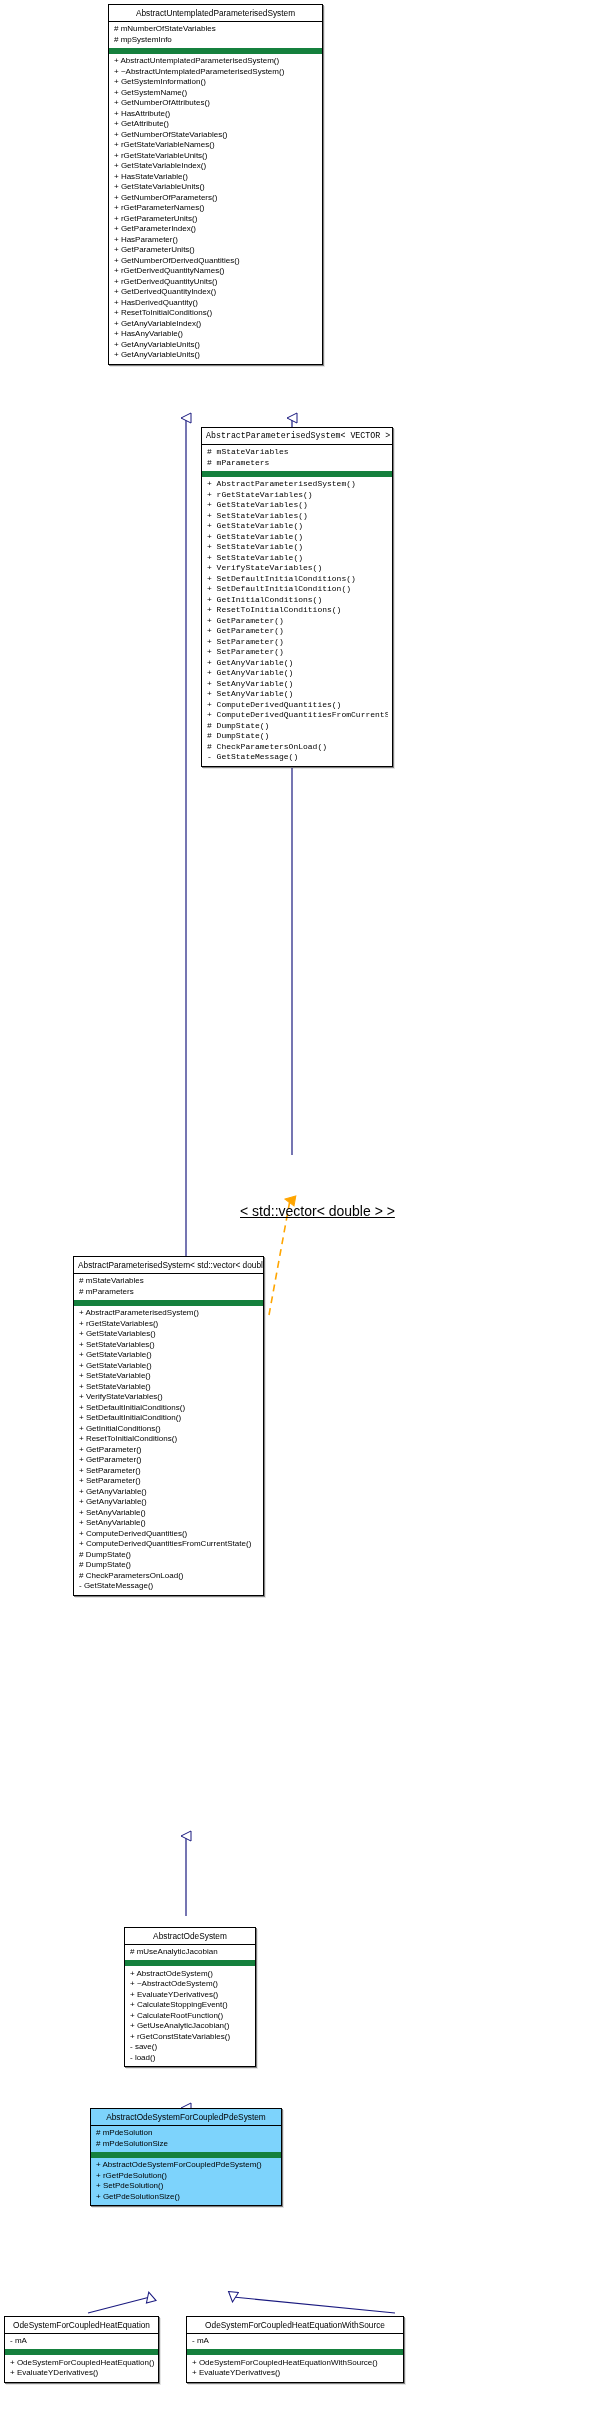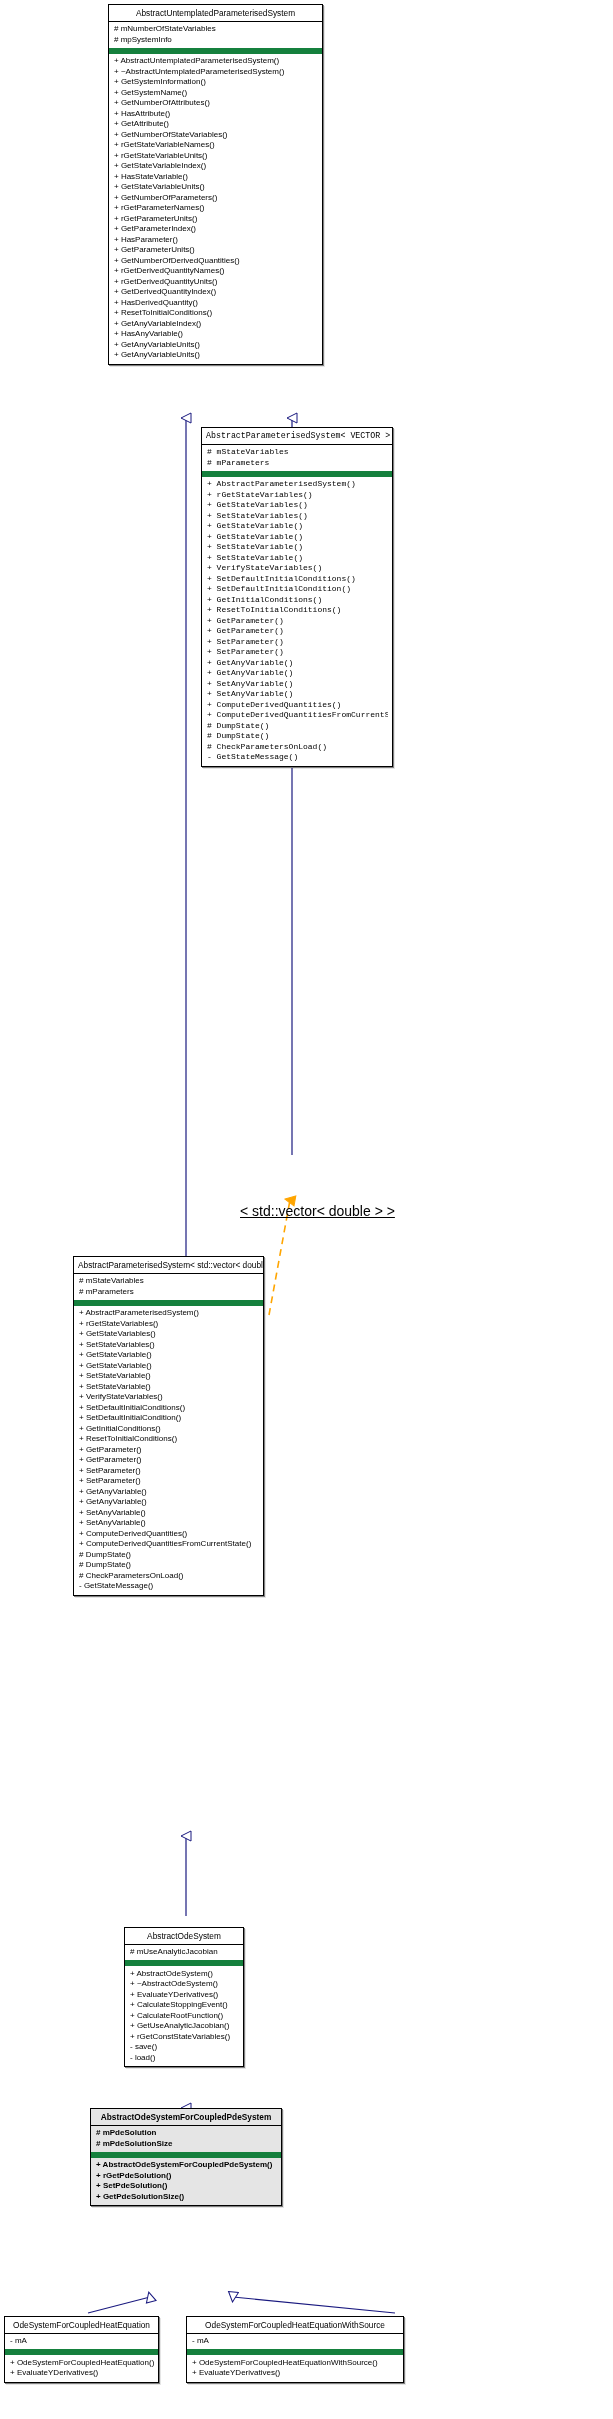--- a/index.html
+++ b/index.html
@@ -32,22 +32,21 @@
     position: absolute;
     box-sizing: border-box;
     border: 1px solid #000000;
     background: #ffffff;
     box-shadow: 1px 1px 0 0 #808080, 2px 2px 0 0 rgba(0,0,0,0.10);
     font-size: 8px;
     line-height: 10.5px;
     color: #000000;
   }
   .uml-class.shaded {
-    background: #e5e5e5;
-    font-weight: bold;
+    background: #7dd3fc;
   }
   .uml-title {
     text-align: center;
     padding: 2.5px 4px 2.5px 4px;
     border-bottom: 1px solid #000000;
     font-size: 8.3px;
     white-space: nowrap;
     overflow: hidden;
   }
   .uml-attrs {
@@ -208,21 +207,21 @@
       <div class="uml-row">+ SetAnyVariable()</div>
       <div class="uml-row">+ ComputeDerivedQuantities()</div>
       <div class="uml-row">+ ComputeDerivedQuantitiesFromCurrentState()</div>
       <div class="uml-row"># DumpState()</div>
       <div class="uml-row"># DumpState()</div>
       <div class="uml-row"># CheckParametersOnLoad()</div>
       <div class="uml-row">- GetStateMessage()</div>
     </div>
   </div>
 
-  <div class="uml-class" style="left:124px; top:1927px; width:120px;">
+  <div class="uml-class" style="left:124px; top:1927px; width:132px;">
     <div class="uml-title">AbstractOdeSystem</div>
     <div class="uml-attrs">
       <div class="uml-row"># mUseAnalyticJacobian</div>
     </div>
     <div class="uml-ops">
       <div class="uml-row">+ AbstractOdeSystem()</div>
       <div class="uml-row">+ ~AbstractOdeSystem()</div>
       <div class="uml-row">+ EvaluateYDerivatives()</div>
       <div class="uml-row">+ CalculateStoppingEvent()</div>
       <div class="uml-row">+ CalculateRootFunction()</div>

